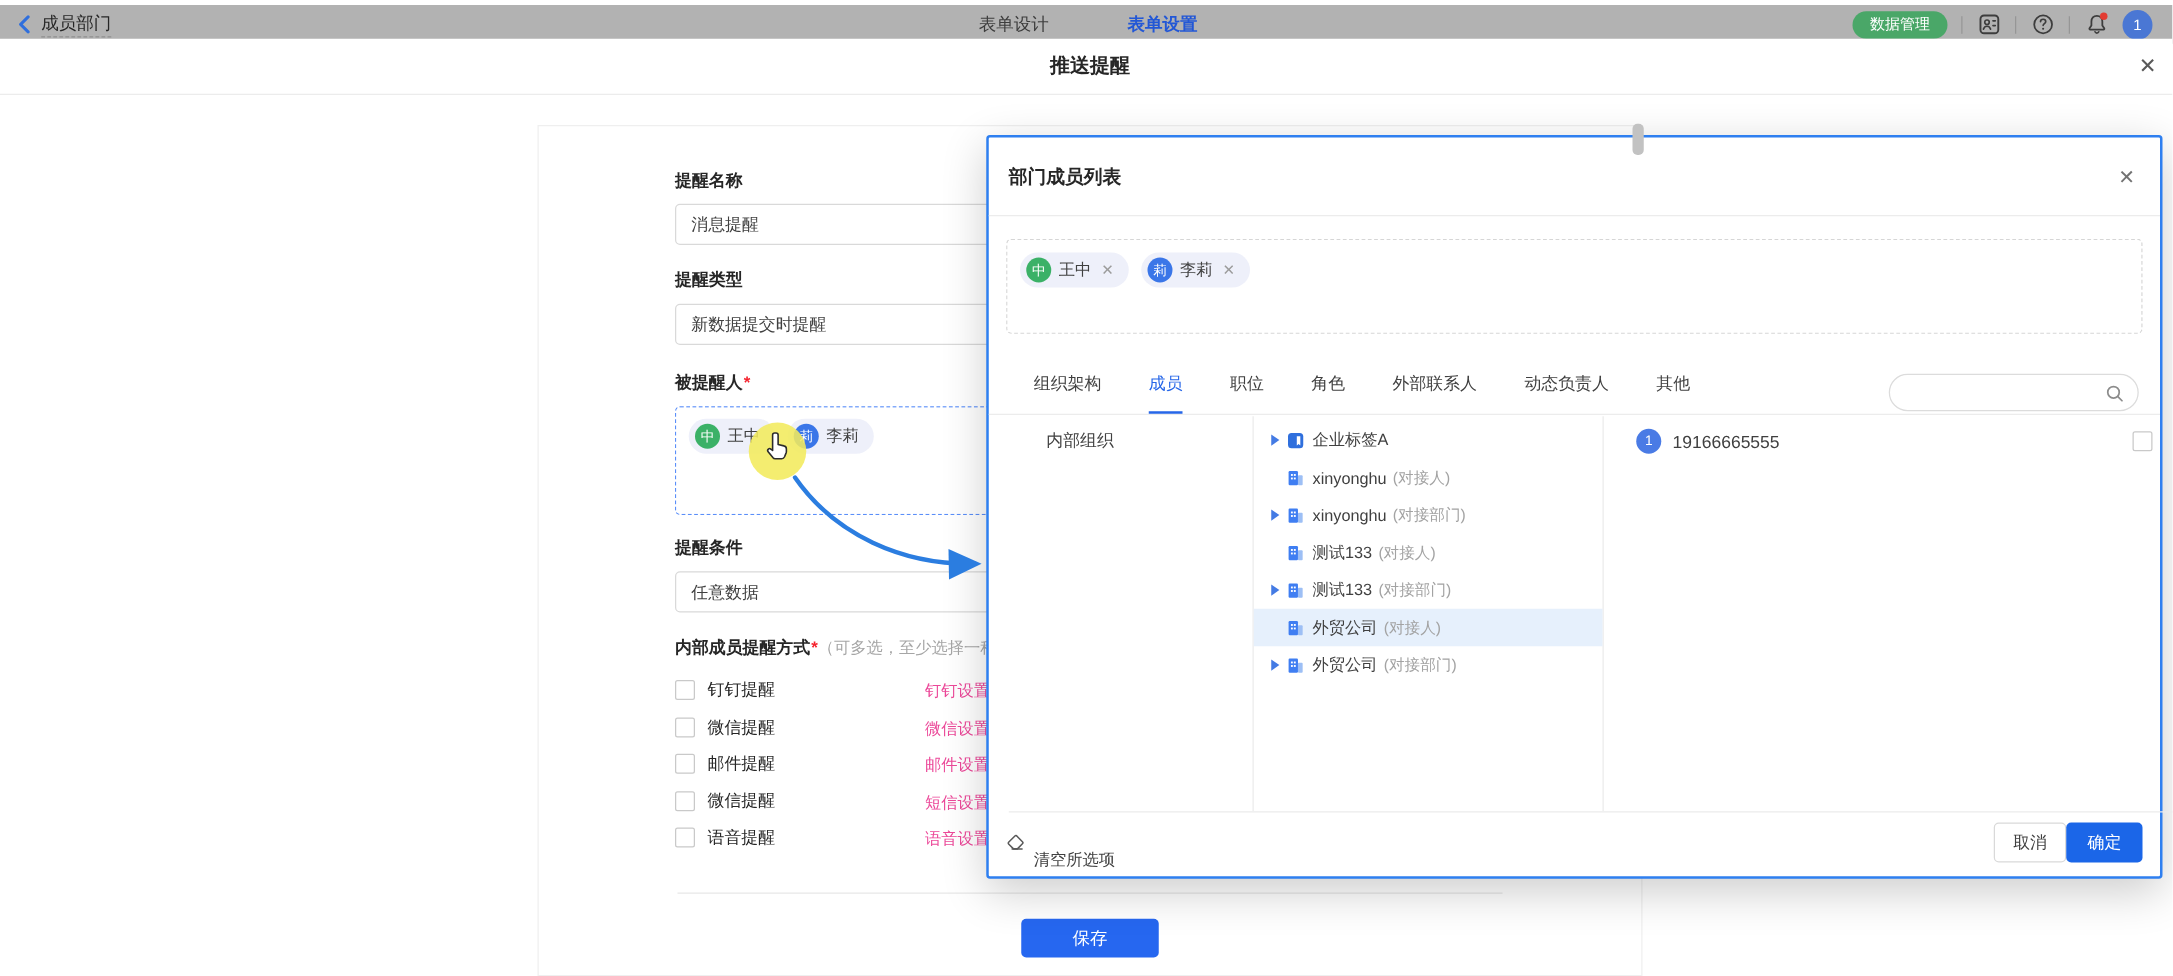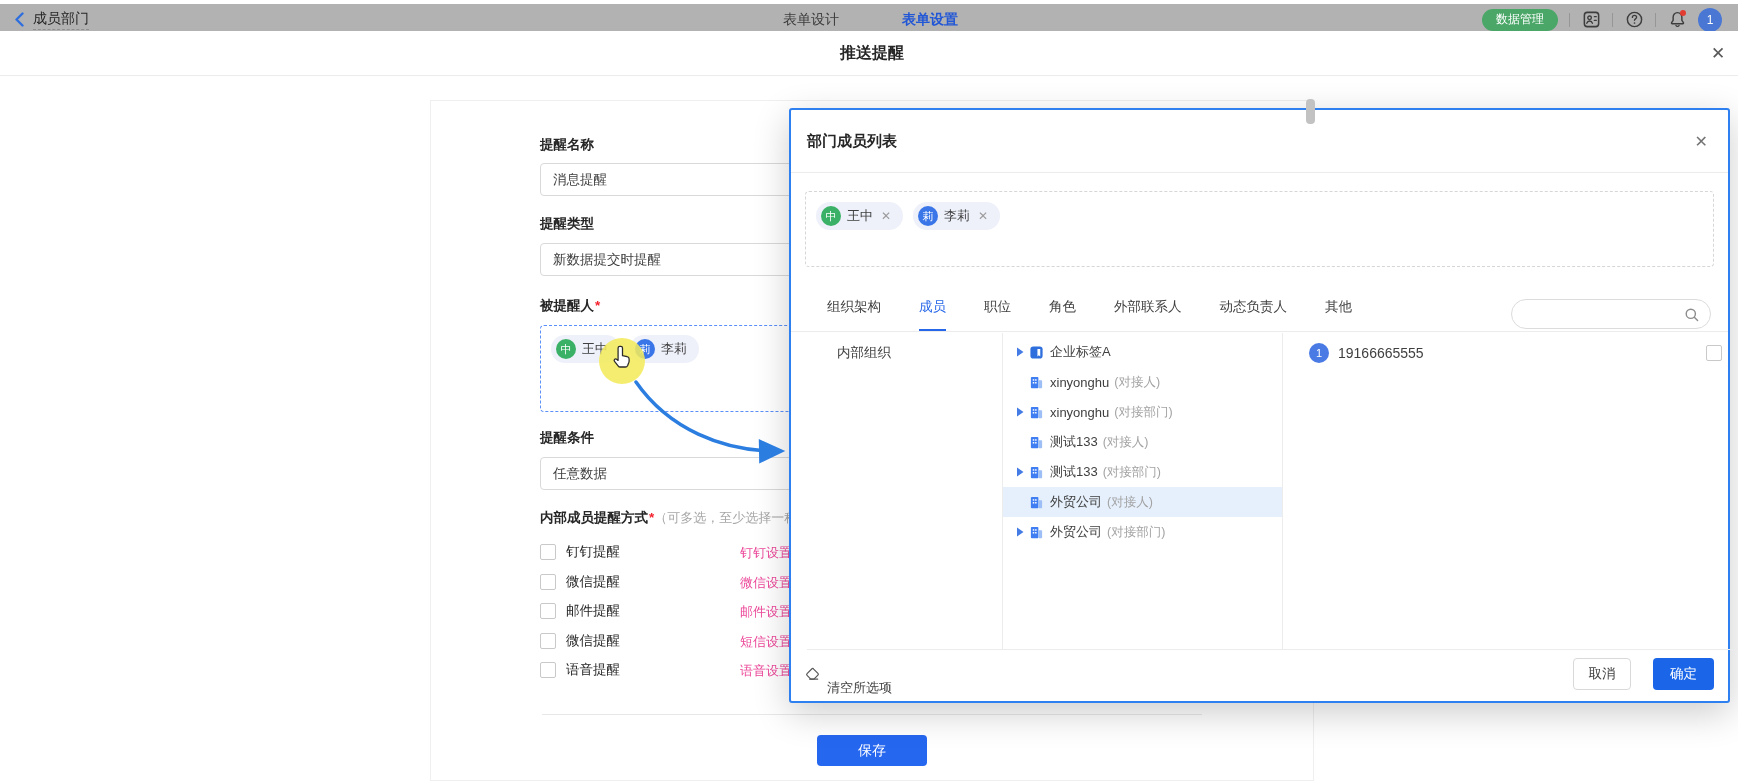--- a/index.html
+++ b/index.html
@@ -70,21 +70,21 @@
   .tree-suffix { font-size:12.5px; color:#a3a3a3; margin-left:5px; white-space:nowrap; }
   .mem-row { height:31px; display:flex; align-items:center; padding:0 22px 0 26px; }
   .mem-row .spacer { flex:1; }
   .select-all { font-size:13px; color:#2767e6; cursor:pointer; }
   .mem-avatar { width:20px; height:20px; border-radius:50%; background:#4a7be5; color:#fff; font-size:11px; display:flex; align-items:center; justify-content:center; margin-right:9px; }
   .mem-name { font-size:14px; color:#404040;text-align:center; }
   .m-footer { position:absolute; left:0; bottom:0; width:937px; height:54px; display:flex; align-items:center; padding:0 14px; }
   .clear-group { display:flex; align-items:center; gap:7px; cursor:pointer; }
   .clear-label { font-size:13px; color:#404040;margin-top:28px; }
   .m-footer .grow { flex:1; }
-  .btn-cancel { width:58px; height:32px; border:1px solid #d9d9d9; border-radius:4px; background:#fff; color:#404040; font-size:13.5px; display:flex; align-items:center; justify-content:center; cursor:pointer; margin-right:22px; }
+  .btn-cancel { width:58px; height:32px; border:1px solid #d9d9d9; border-radius:4px; background:#fff; color:#404040; font-size:13.5px; display:flex; align-items:center; justify-content:center; cursor:pointer; }
   .btn-ok { width:61px; height:32px; border-radius:4px; background:#1b66e8; color:#fff; font-size:13.5px; display:flex; align-items:center; justify-content:center; cursor:pointer; }
 
   
   .scroll-thumb { position:absolute; left:1306px; top:99px; width:9px; height:25px; background:#c2c2c2; border-radius:4px; z-index:40; cursor:pointer; }
   .annot { position:absolute; left:0; top:0; width:1738px; height:781px; z-index:50; pointer-events:none; }
 </style>
 </head>
 <body>
 
 <div class="screen">

